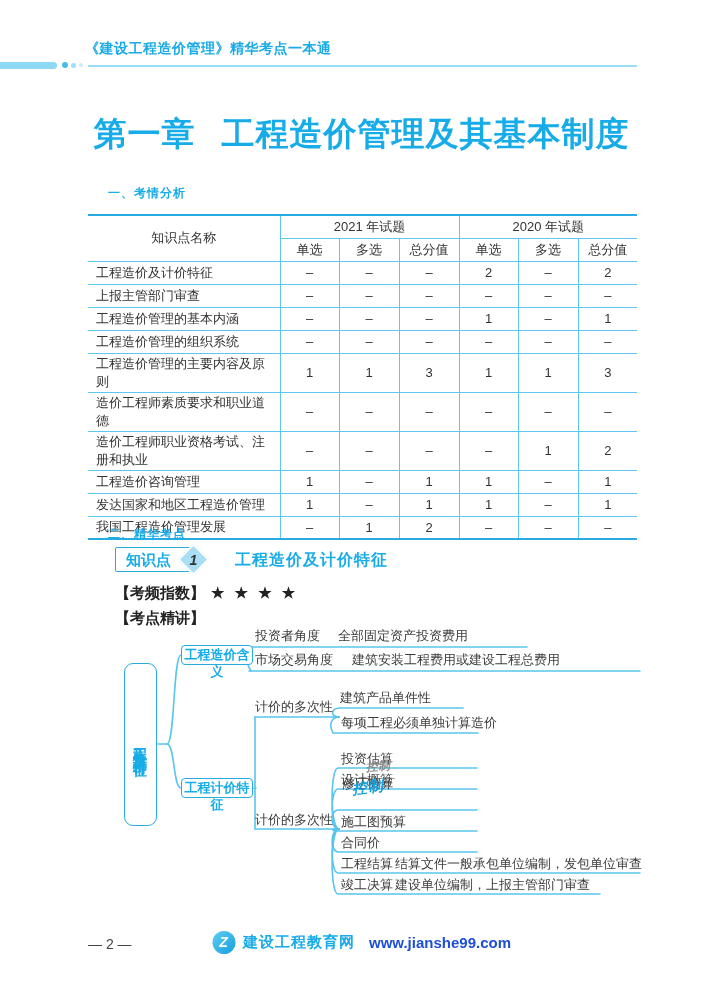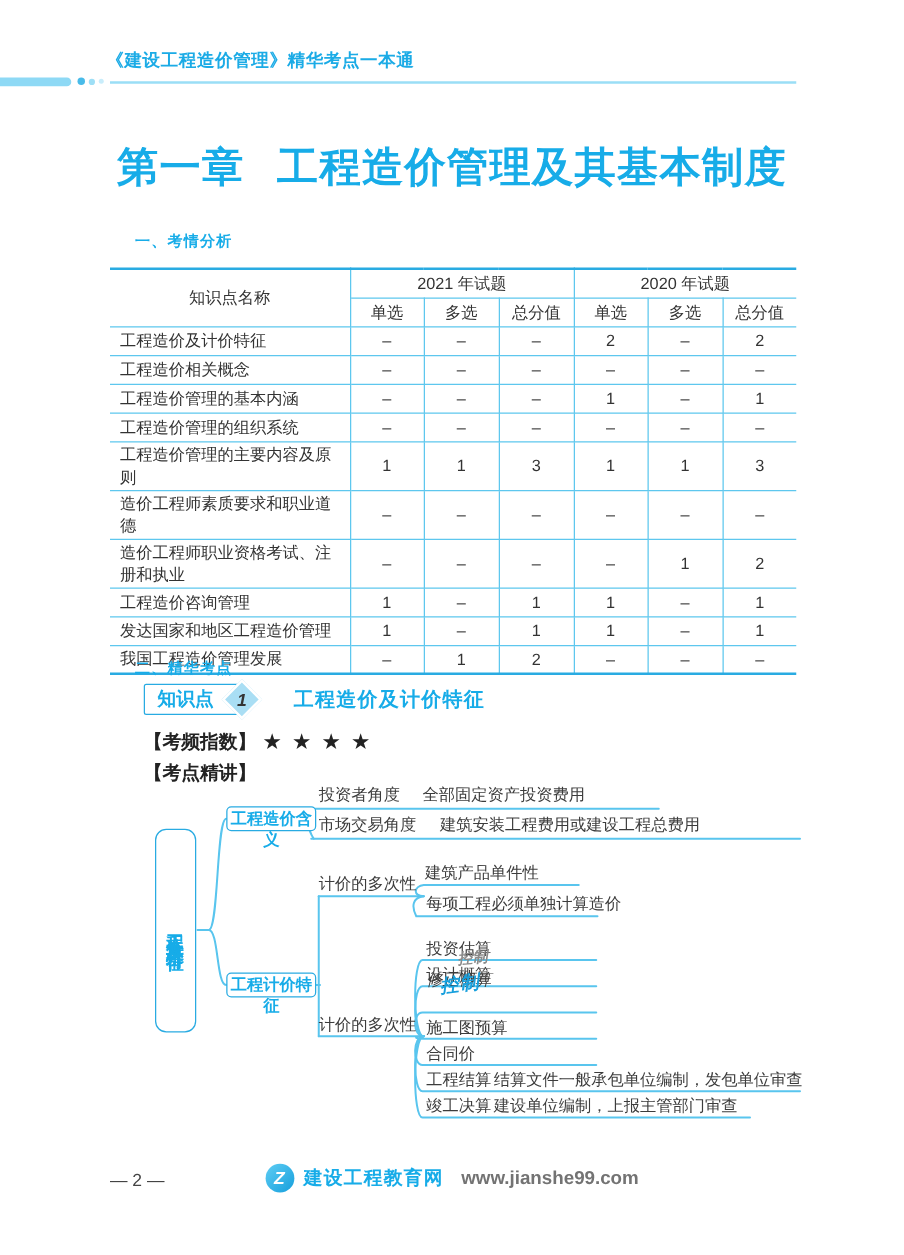--- a/index.html
+++ b/index.html
@@ -49,21 +49,21 @@
   .mm-root span { writing-mode:vertical-rl; text-orientation:upright; letter-spacing:2px; font-size:14px; font-weight:bold; color:#17ace8; }
   .hand { position:absolute; font-style:italic; white-space:nowrap; z-index:3; }
   .hand1 { left:366px; top:138px; font-size:12px; color:#8a8a8a; font-weight:600; transform:rotate(-5deg); }
   .hand2 { left:352px; top:158px; font-size:15px; color:#18a0dd; font-weight:bold; transform:rotate(-7deg); letter-spacing:1px; }
 
   
   .page-num { position:absolute; left:88px; top:936px; font-size:14px; color:#444; }
   .footer-brand { position:absolute; left:50%; top:931px; transform:translateX(-50%); display:flex; align-items:center; }
   .logo { width:23px; height:23px; border-radius:50%; background:linear-gradient(135deg,#5ecdf4,#169fdc); color:#fff; font-weight:bold; font-style:italic; font-size:14px; text-align:center; line-height:23px; margin-right:8px; }
   .site-name { font-size:15px; font-weight:bold; color:#17ace8; letter-spacing:1px; }
-  .site-url { font-size:15px; font-weight:bold; color:#737373; margin-left:14px; }
+  .site-url { font-size:15px; font-weight:bold; color:#1d4ed8; margin-left:14px; }
 </style>
 </head>
 <body>
 
 <div class="page">
 
   <div class="booklet-title">《建设工程造价管理》精华考点一本通</div>
   <div class="hdr-bar"></div>
   <div class="hdr-dot d1"></div>
   <div class="hdr-dot d2"></div>
@@ -103,21 +103,21 @@
     <tr>
       <td class="kname">工程造价及计价特征</td>
       <td>–</td>
       <td>–</td>
       <td>–</td>
       <td>2</td>
       <td>–</td>
       <td>2</td>
     </tr>
     <tr>
-      <td class="kname">工程造价相关概念</td>
+      <td class="kname">上报主管部门审查</td>
       <td>–</td>
       <td>–</td>
       <td>–</td>
       <td>–</td>
       <td>–</td>
       <td>–</td>
     </tr>
     <tr>
       <td class="kname">工程造价管理的基本内涵</td>
       <td>–</td>

